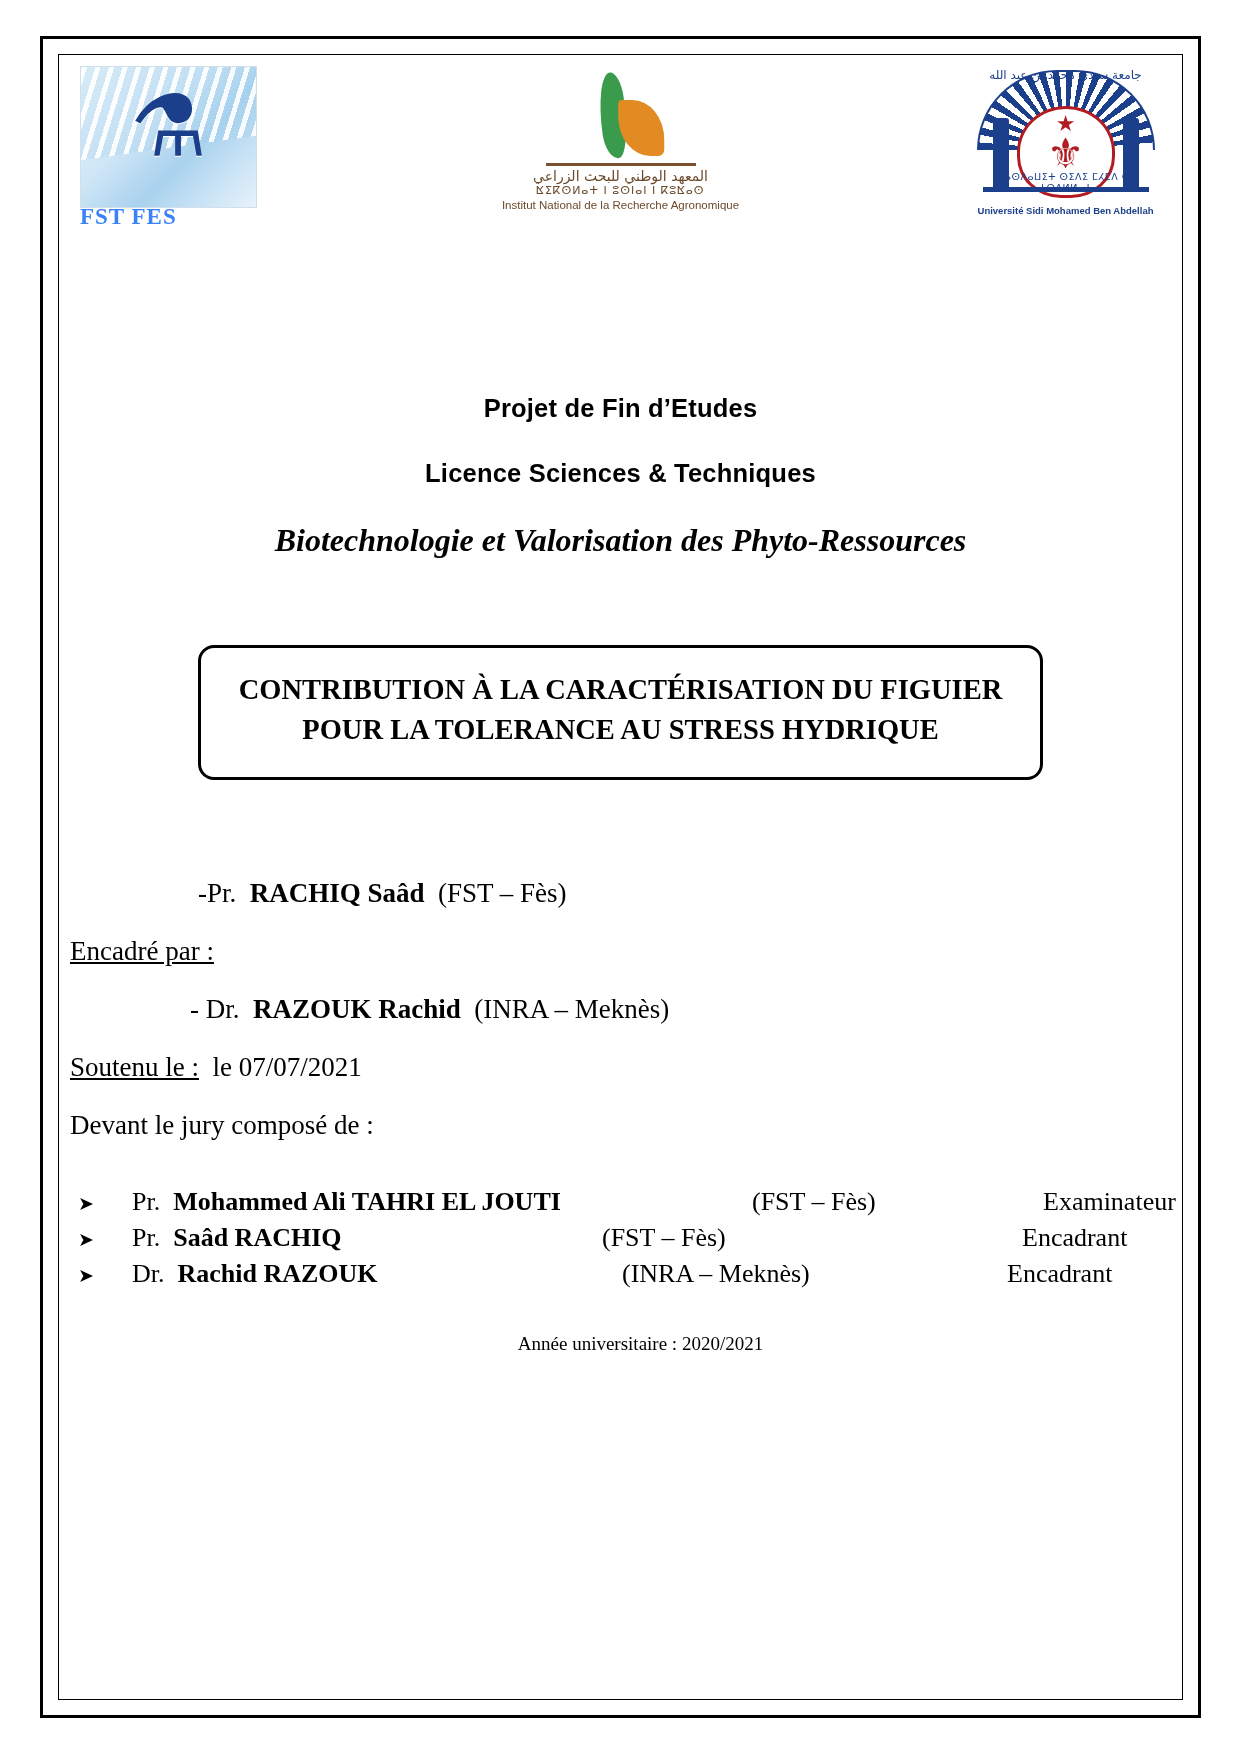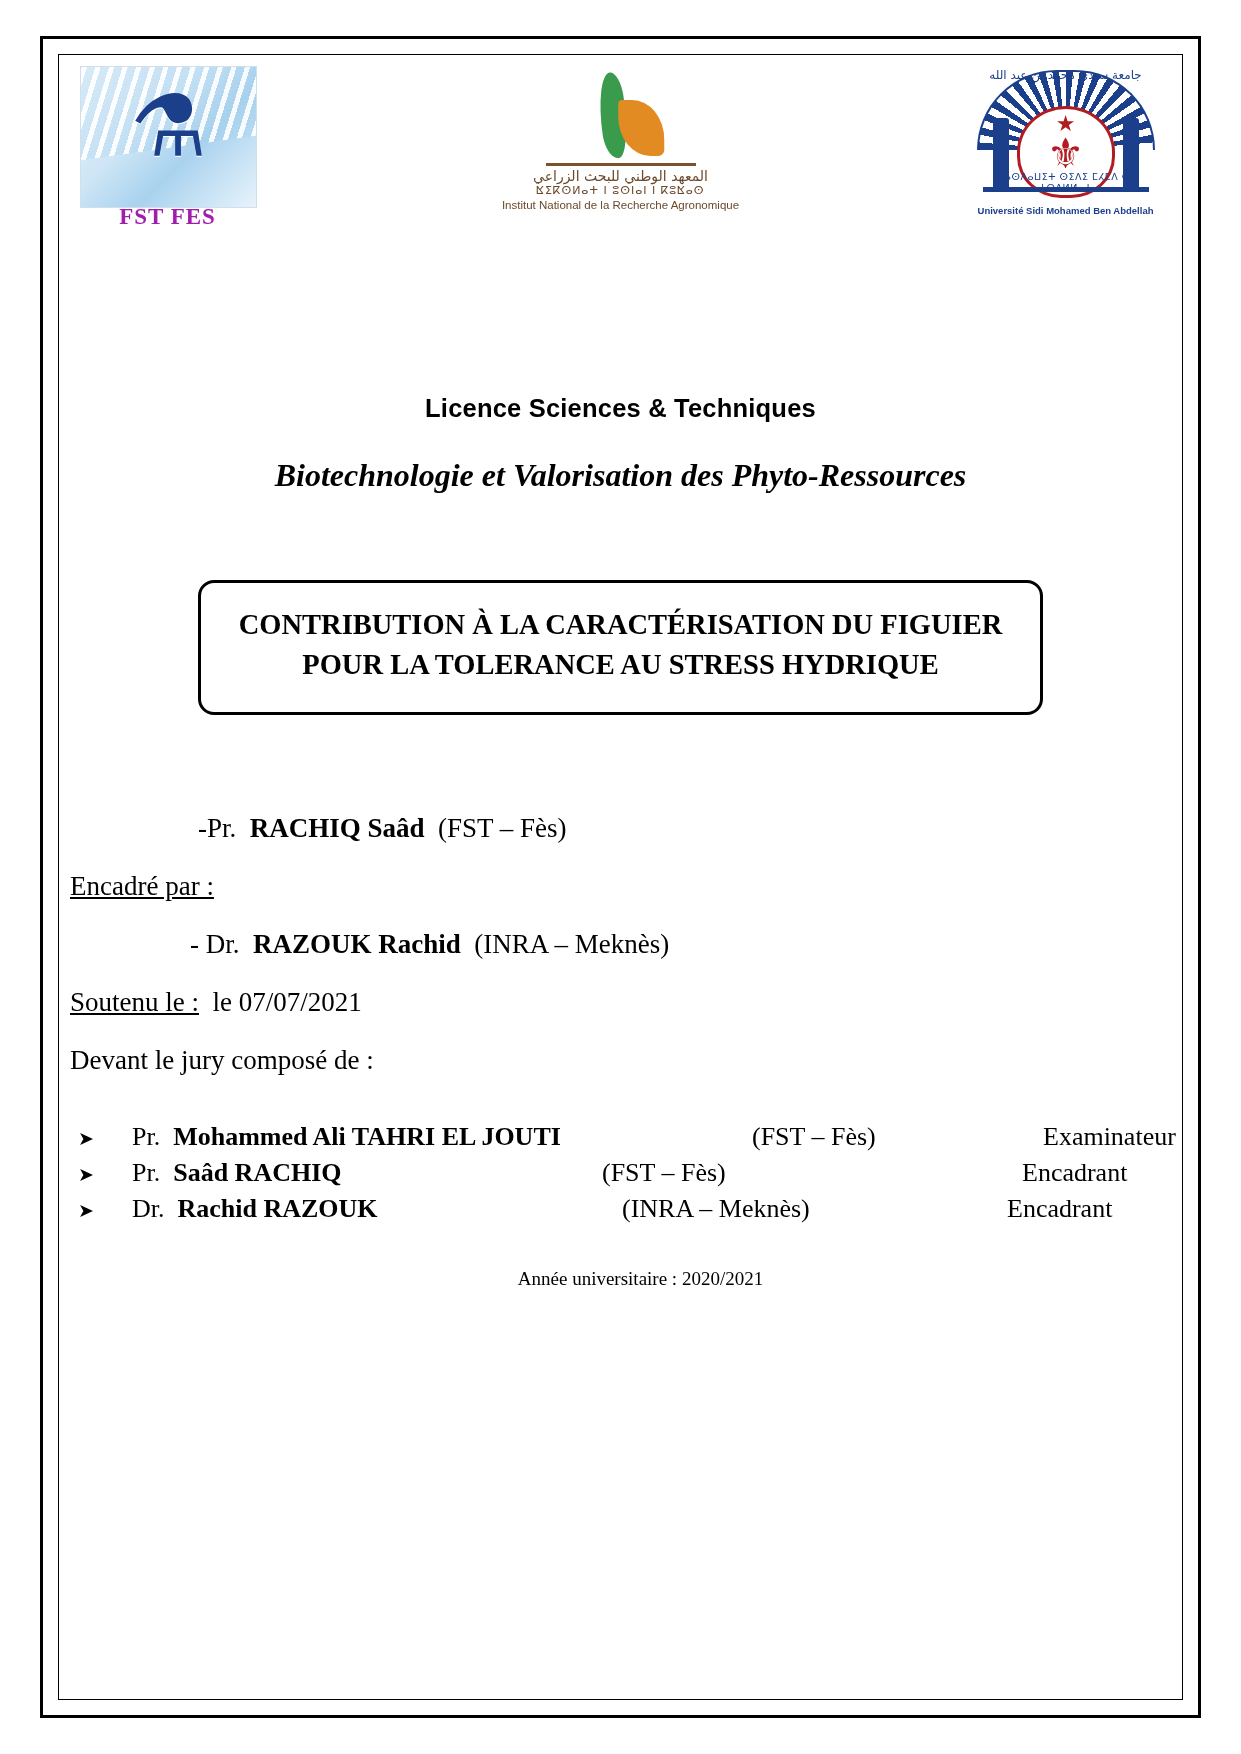--- a/index.html
+++ b/index.html
@@ -84,26 +84,25 @@
     color: #1b3f8b;
     font-family: "DejaVu Sans", sans-serif;
     font-weight: bold;
     text-shadow: 0 1px 0 #fff;
   }
   .logo-fst .fst-label {
     position: absolute;
     left: 0;
     top: 138px;
     width: 175px;
-    text-align: center;
     font-family: "Liberation Serif", serif;
     font-weight: bold;
     font-size: 23px;
     letter-spacing: 1px;
-    color: #a21caf;
+    color: #3b82f6;
   }
 
   .logo-inra {
     left: 50%;
     transform: translateX(-50%);
     width: 250px;
     text-align: center;
   }
   .logo-inra .inra-mark {
     height: 100px;
@@ -374,20 +373,21 @@
           </div>
           <div class="base-bar"></div>
           <div class="tif">ⵜⴰⵙⴷⴰⵡⵉⵜ ⵙⵉⴷⵉ ⵎⵃⵎⴷ ⴱⵏ ⵄⴱⴷⵍⵍⴰⵄ</div>
           <div class="fr">Université Sidi Mohamed Ben Abdellah</div>
         </div>
       </div>
 
     </div>
 
     <div class="heads">
+      <div class="h-line1">Projet de Fin d’Etudes</div>
       <div class="h-line2">Licence Sciences &amp; Techniques</div>
       <div class="h-line3">Biotechnologie et Valorisation des Phyto-Ressources</div>
     </div>
 
     <div class="title-wrap">
       <div class="title-box">CONTRIBUTION À LA CARACTÉRISATION DU FIGUIER POUR LA TOLERANCE AU STRESS HYDRIQUE</div>
     </div>
 
     <div class="info">
 

